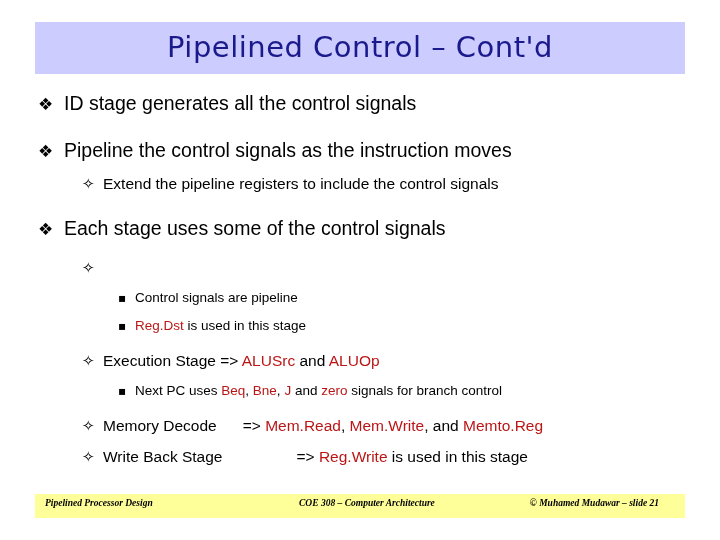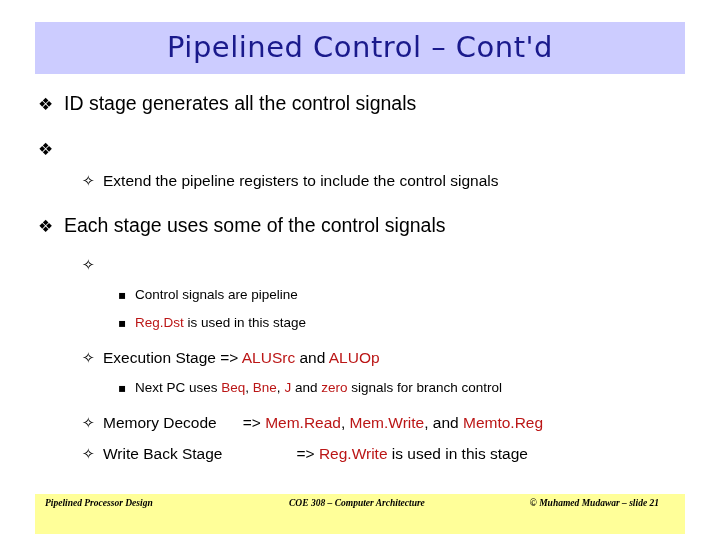--- a/index.html
+++ b/index.html
@@ -102,55 +102,56 @@
   .red { color: #bb1616; }
   .gap-tab { display: inline-block; width: 26px; }
   .gap-tab-wide { display: inline-block; width: 74px; }
 
   
   #footer-band {
     position: absolute;
     left: 35px;
     top: 494px;
     width: 650px;
-    height: 40px;
+    height: 24px;
     background: #ffff99;
   }
   .footer-item {
     position: absolute;
     top: 4px;
     font-family: "Liberation Serif", serif;
     font-style: italic;
     font-weight: bold;
     font-size: 9.5px;
     color: #000000;
     white-space: nowrap;
   }
   #footer-left  { left: 10px; }
-  #footer-center{ left: 254px; }
+  #footer-center{ left: 264px; }
   #footer-right { right: 26px; }
 </style>
 </head>
 <body>
 
 <div id="title-band">
   <div id="title-text">Pipelined Control – Cont'd</div>
 </div>
 
 <div id="content">
 
   <div class="bullet-row lvl1">
     <span class="bullet-mark">❖</span>
     <span class="bullet-text">ID stage generates all the control signals</span>
   </div>
 
   <div class="sp-lg"></div>
 
   <div class="bullet-row lvl1">
     <span class="bullet-mark">❖</span>
+    <span class="bullet-text">Pipeline the control signals as the instruction moves</span>
   </div>
 
   <div class="sp-sm"></div>
 
   <div class="bullet-row lvl2">
     <span class="bullet-mark">✧</span>
     <span class="bullet-text">Extend the pipeline registers to include the control signals</span>
   </div>
 
   <div class="sp-lg"></div>

